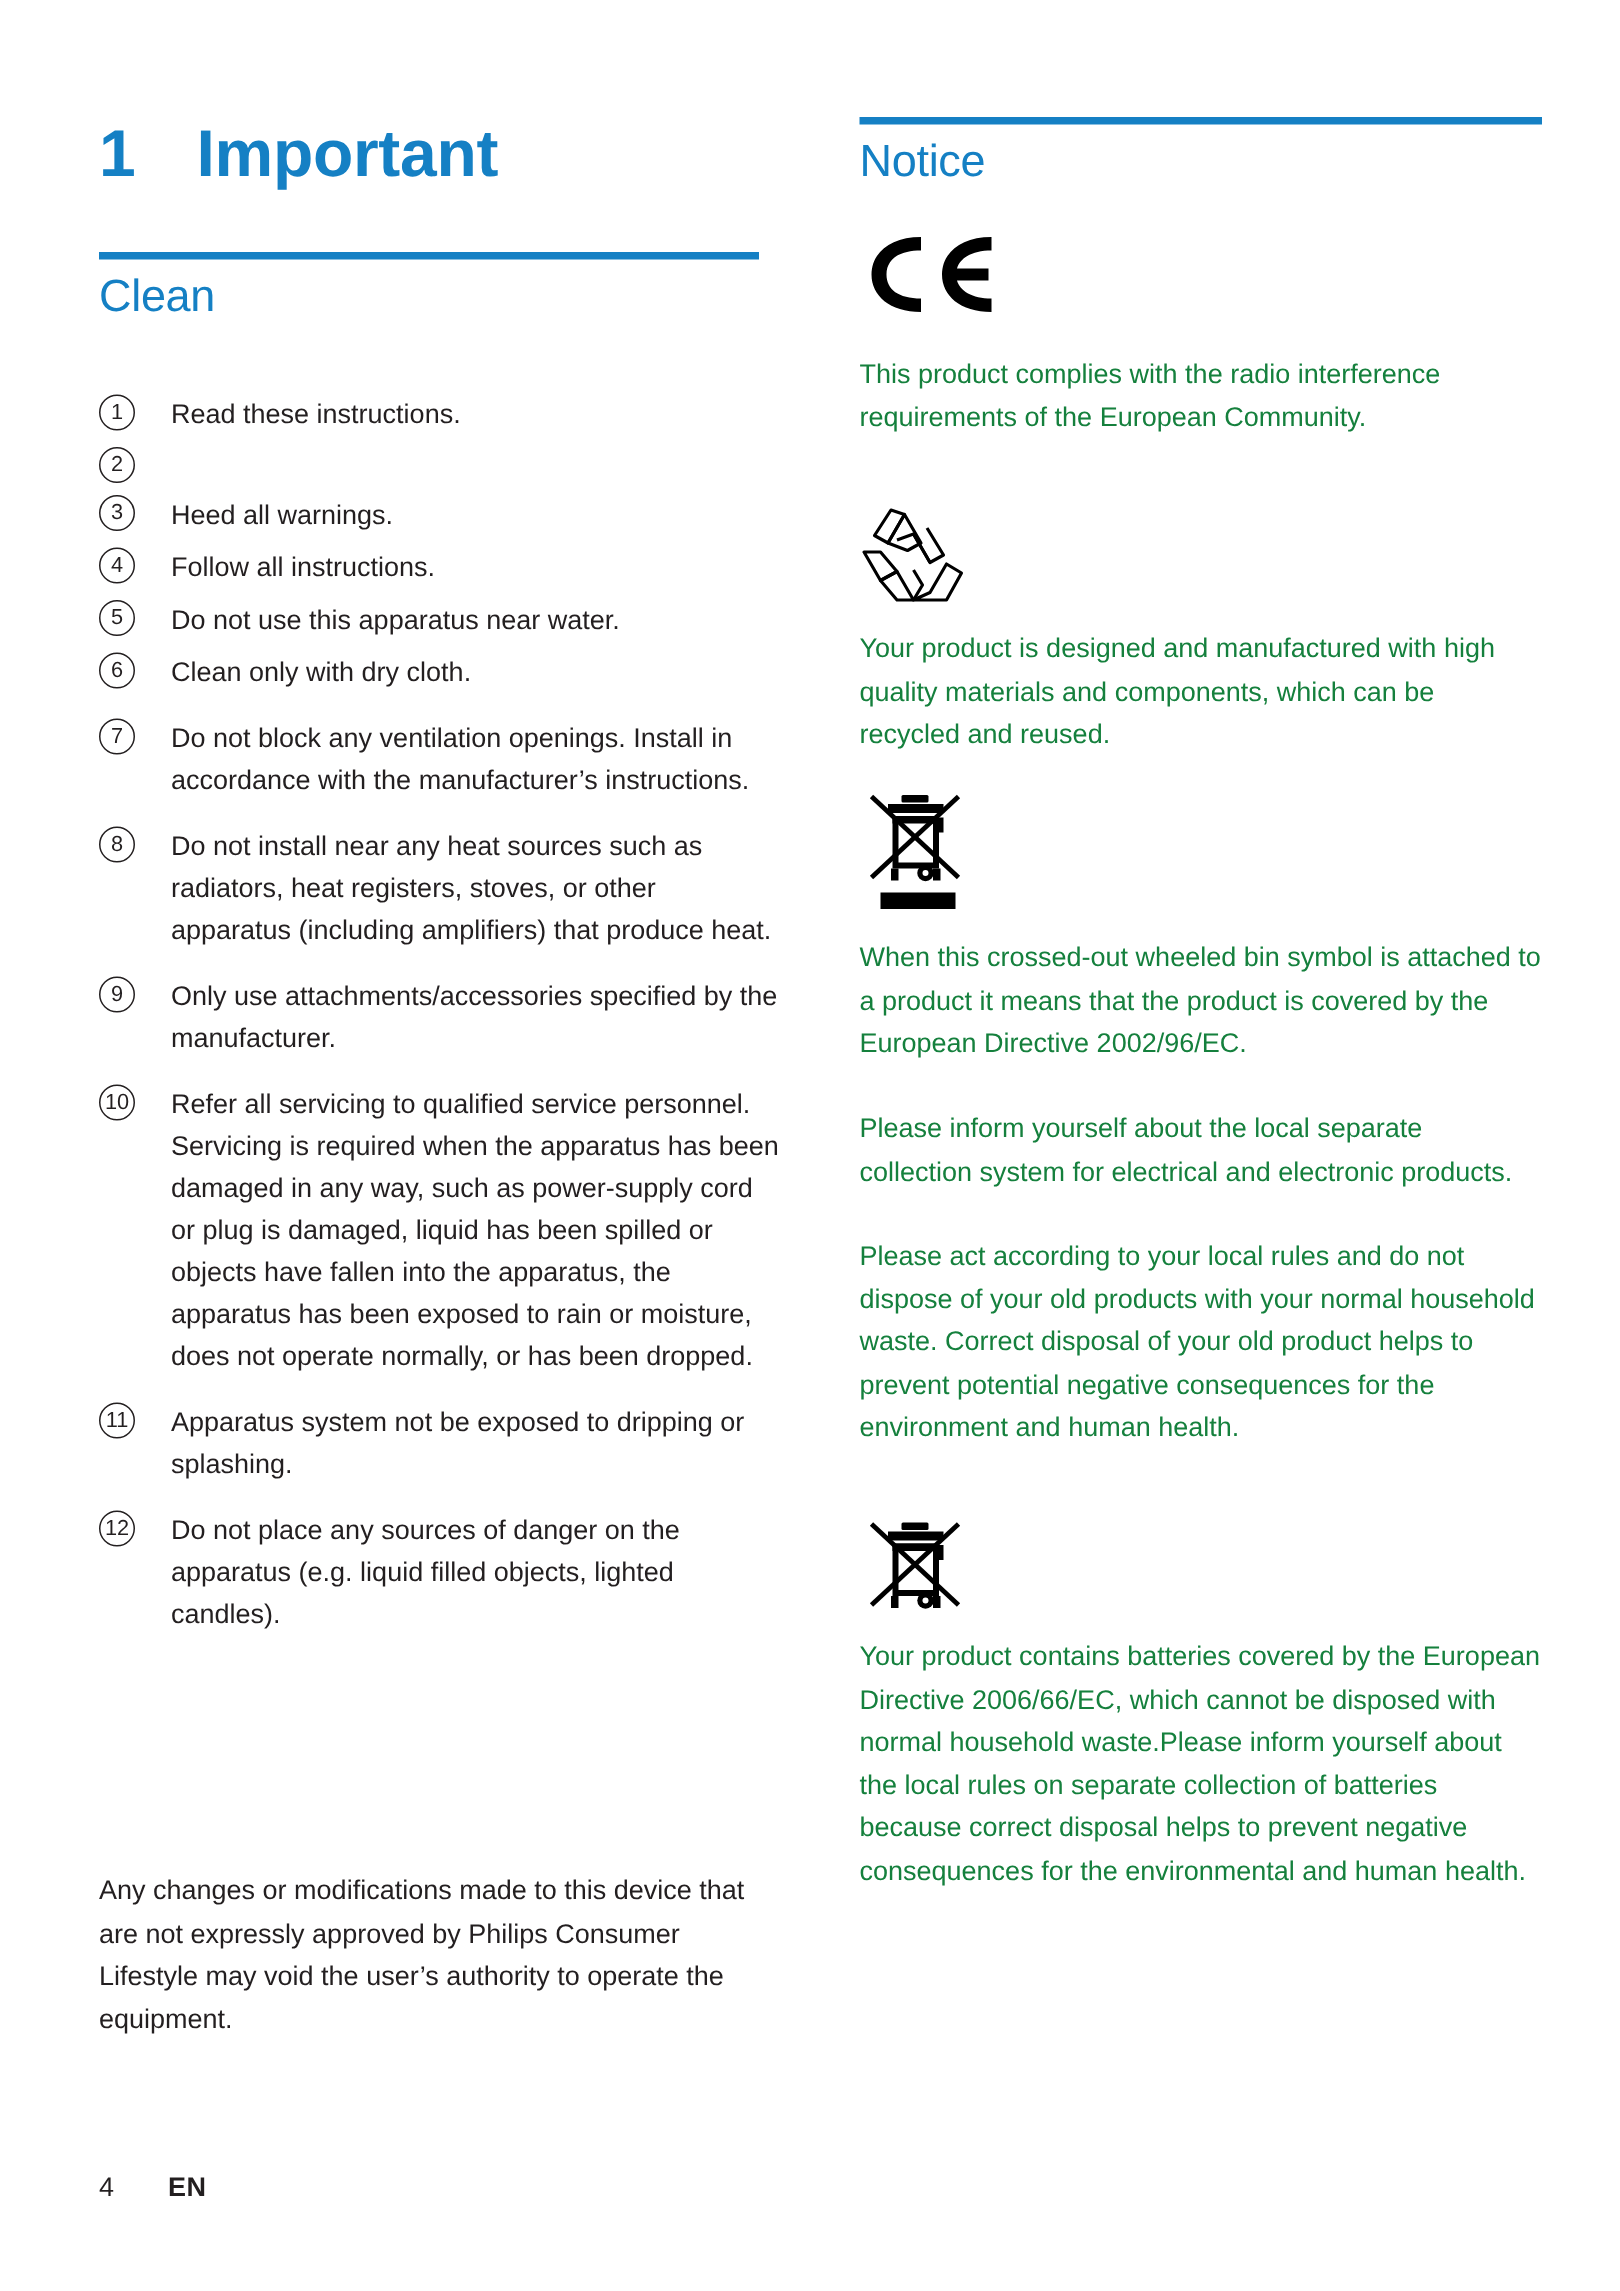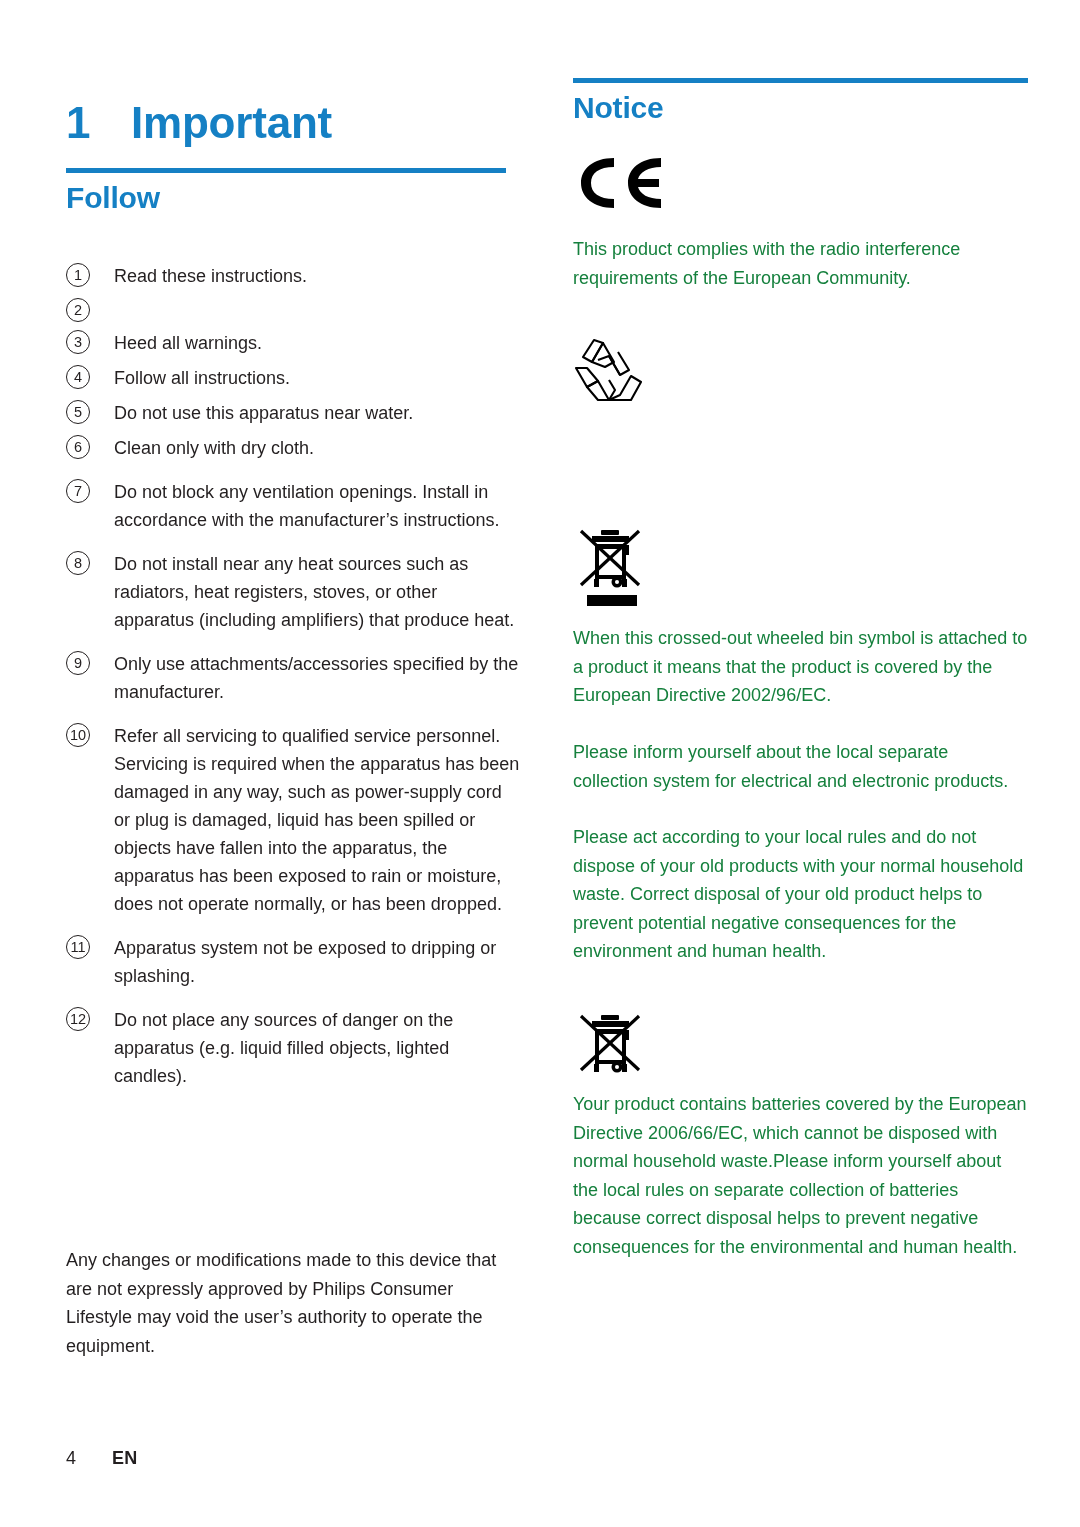--- a/index.html
+++ b/index.html
@@ -29,32 +29,32 @@
     top: 78px;
     display: flex;
     align-items: baseline;
     color: #1580c4;
     font-size: 44px;
     font-weight: bold;
     letter-spacing: -0.2px;
     white-space: nowrap;
   }
   .chapter-num { width: 65px; flex: 0 0 65px; }
-  .chapter-title { font-weight: bold; margin-top: 20px; }
+  .chapter-title { font-weight: bold; }
 
   
   .rule {
     height: 5px;
     background: #1580c4;
     width: 100%;
   }
   .heading {
     color: #1580c4;
     font-size: 30px;
-    font-weight: bold;
+    font-weight: normal;
     line-height: 1.1;
     margin: 8px 0 0 0;
     letter-spacing: -0.2px;
   }
 
   .sec-safety { position: absolute; left: 66px; top: 168px; width: 440px; }
   .sec-notice { position: absolute; left: 573px; top: 78px; width: 455px; }
 
   
   .safety-list {
@@ -133,21 +133,21 @@
 
 <div class="page">
 
   <div class="chapter">
     <span class="chapter-num">1</span>
     <span class="chapter-title">Important</span>
   </div>
 
   <div class="sec-safety">
     <div class="rule"></div>
-    <div class="heading">Follow</div>
+    <div class="heading">Clean</div>
   </div>
 
   <div class="safety-list">
 
     <div class="li">
       <span class="li-num"><span class="circ">1</span></span>
       <span class="li-text">Read these instructions.</span>
     </div>
 
     <div class="li">
@@ -230,20 +230,21 @@
         <path d="M36 18 L47 37 L56 32 L45 14"></path>
         <path d="M47 37 L36 18 L25 22"></path>
         <path d="M14 30 L3 30 L14 49 L25 43 Z"></path>
         <path d="M14 49 L25 43 L36 62 L25 62 L14 49 Z"></path>
         <path d="M36 62 L58 62 L68 44 L58 38 L47 57 Z"></path>
         <path d="M36 62 L42 52 L36 42"></path>
       </g>
     </svg>
   </div>
 
+  <div class="r-block para" style="top:418px;">Your product is designed and manufactured with high quality materials and components, which can be recycled and reused.</div>
 
   <div class="r-block" style="top:523px;">
     <svg class="sym" width="82" height="84" viewBox="0 0 82 84" aria-hidden="true">
       <g fill="#000000">
         <rect x="28" y="7" width="18" height="5" rx="1"></rect>
         <rect x="19" y="13" width="37" height="6"></rect>
         <path d="M22 21 h31 v35 h-31 z M26 25 v27 h23 v-27 z" fill-rule="evenodd"></path>
         <rect x="22" y="21" width="31" height="5"></rect>
         <rect x="21" y="56" width="5" height="8"></rect>
         <rect x="49" y="56" width="5" height="8"></rect>

